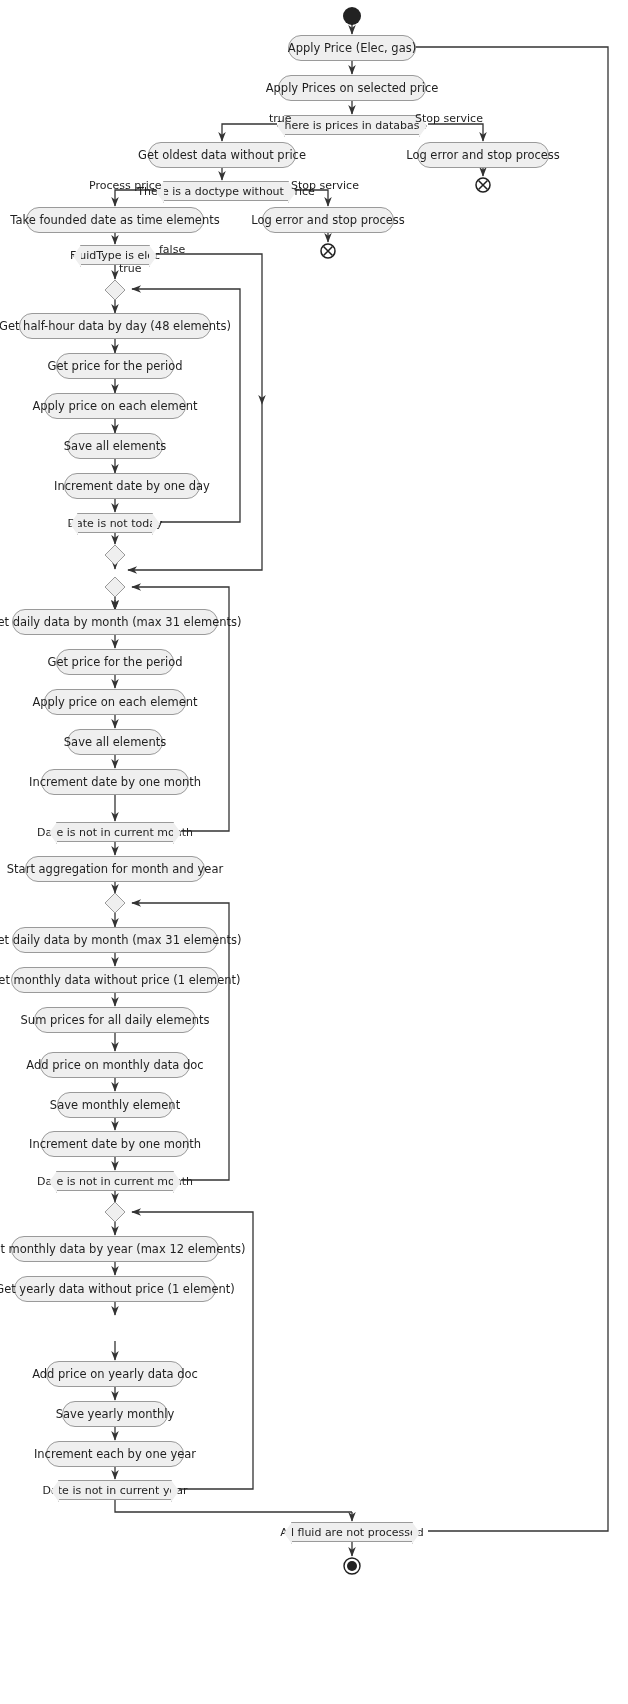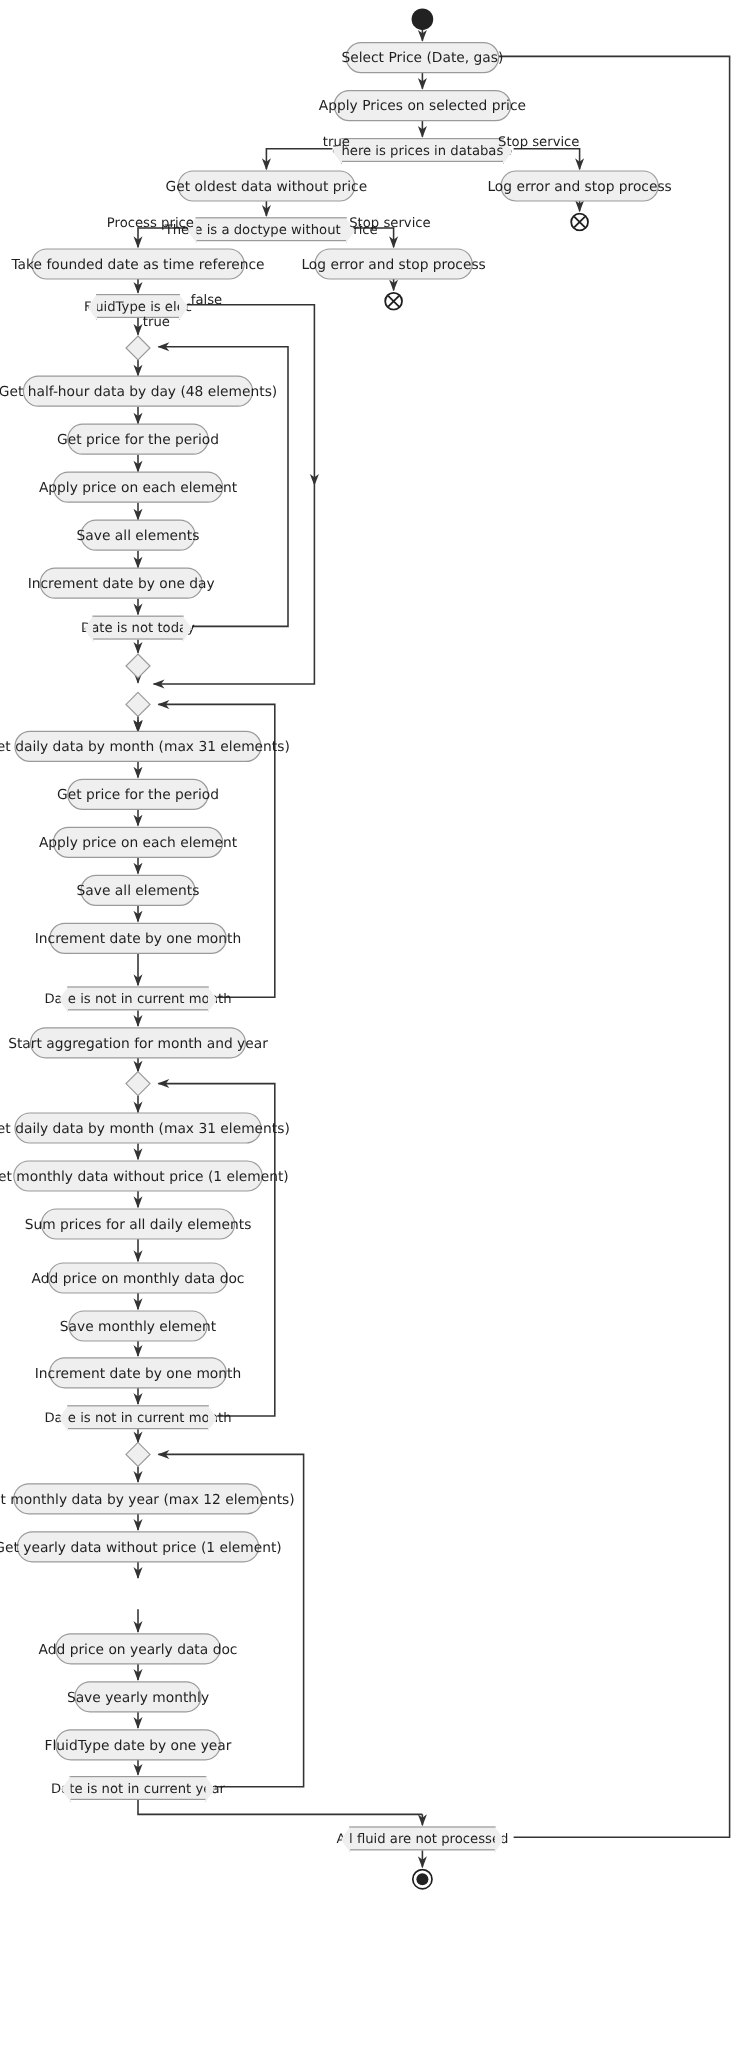--- a/index.html
+++ b/index.html
@@ -192,21 +192,21 @@
 
       <path d="M428,1531 L608,1531 L608,47 L371,47" marker-end="url(#ah)"></path>
 
       <path d="M352,1541 L352,1556" marker-end="url(#ah)"></path>
     </g>
   </svg>
 
   <div class="start-node" style="left:343px; top:7px; width:18px; height:18px; border-radius:50%; background:#222222;"></div>
 
   <div class="node action" style="left:288px; top:35px; width:128px;">
-    <span>Select Price (Date, gas)</span>
+    <span>Apply Price (Elec, gas)</span>
   </div>
 
   <div class="node action" style="left:278px; top:75px; width:148px;justify-content:center;">
     <span>Apply Prices on selected price</span>
   </div>
 
   <div class="node decision" style="left:284px; top:115px; width:136px;">
     <span>There is prices in database</span>
   </div>
   <div class="edge-label" style="left:269px; top:112px;">true</div>
@@ -236,21 +236,21 @@
     <span>Log error and stop process</span>
   </div>
   <div class="stop-node" style="left:320px; top:243px; width:16px; height:16px;">
     <svg width="16" height="16" viewBox="0 0 16 16">
       <circle cx="8" cy="8" r="7" fill="#FFFFFF" stroke="#1F1F1F" stroke-width="1.5"></circle>
       <path d="M3.5,3.5 L12.5,12.5 M12.5,3.5 L3.5,12.5" stroke="#1F1F1F" stroke-width="1.5"></path>
     </svg>
   </div>
 
   <div class="node action" style="left:26px; top:207px; width:178px;">
-    <span>Take founded date as time reference</span>
+    <span>Take founded date as time elements</span>
   </div>
 
   <div class="node decision" style="left:80px; top:245px; width:70px;">
     <span>FluidType is elec</span>
   </div>
   <div class="edge-label" style="left:159px; top:243px;">false</div>
   <div class="edge-label" style="left:119px; top:262px;">true</div>
 
   <div class="merge-node" style="left:104px; top:279px; width:22px; height:22px;">
     <svg width="22" height="22" viewBox="0 0 22 22">
@@ -263,21 +263,21 @@
   </div>
   <div class="node action" style="left:56px; top:353px; width:118px;">
     <span>Get price for the period</span>
   </div>
   <div class="node action" style="left:44px; top:393px; width:142px;">
     <span>Apply price on each element</span>
   </div>
   <div class="node action" style="left:67px; top:433px; width:96px;">
     <span>Save all elements</span>
   </div>
-  <div class="node action" style="left:33px; top:473px; width:136px;">
+  <div class="node action" style="left:64px; top:473px; width:136px;">
     <span>Increment date by one day</span>
   </div>
 
   <div class="node decision" style="left:77px; top:513px; width:76px;">
     <span>Date is not today</span>
   </div>
 
   <div class="merge-node" style="left:104px; top:544px; width:22px; height:22px;">
     <svg width="22" height="22" viewBox="0 0 22 22">
       <path d="M11,1 L21,11 L11,21 L1,11 Z" fill="#EFEFEF" stroke="#9A9A9A" stroke-width="1"></path>
@@ -355,21 +355,21 @@
   <div class="node action" style="left:14px; top:1276px; width:202px;">
     <span>Get yearly data without price (1 element)</span>
   </div>
   <div class="node action" style="left:46px; top:1361px; width:138px;">
     <span>Add price on yearly data doc</span>
   </div>
   <div class="node action" style="left:62px; top:1401px; width:106px;">
     <span>Save yearly monthly</span>
   </div>
   <div class="node action" style="left:46px; top:1441px; width:138px;">
-    <span>FluidType date by one year</span>
+    <span>Increment each by one year</span>
   </div>
 
   <div class="node decision" style="left:58px; top:1480px; width:114px;">
     <span>Date is not in current year</span>
   </div>
 
   <div class="node decision" style="left:291px; top:1522px; width:122px;">
     <span>All fluid are not processed</span>
   </div>
 

